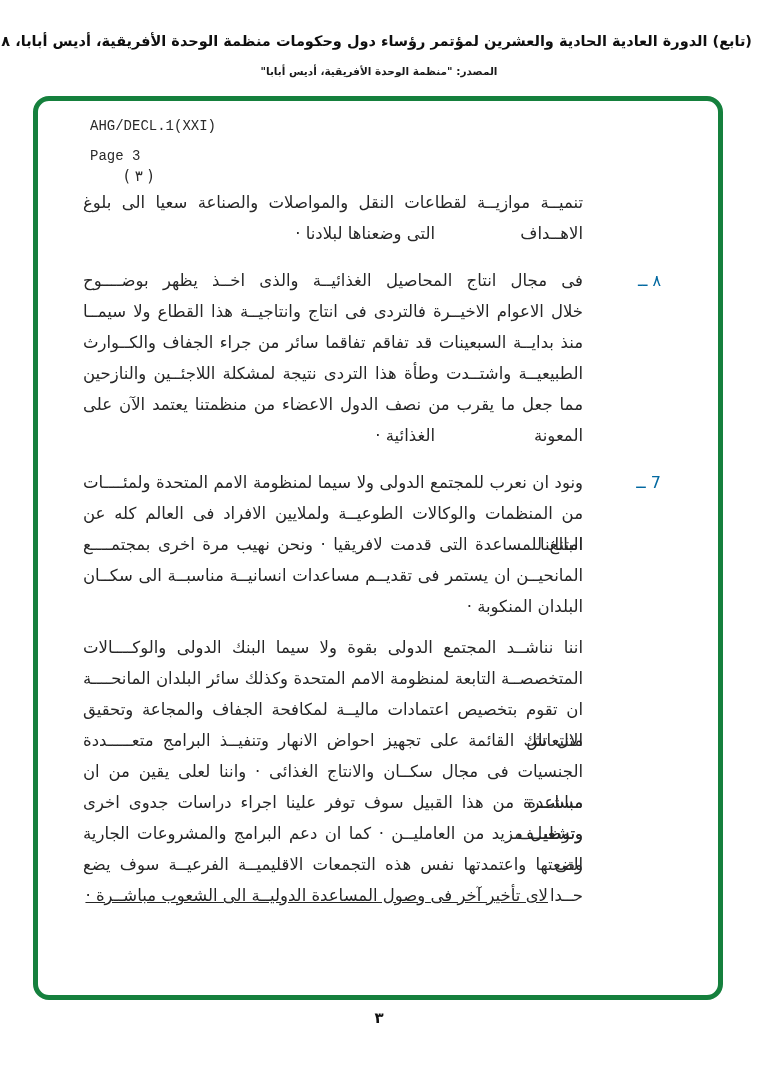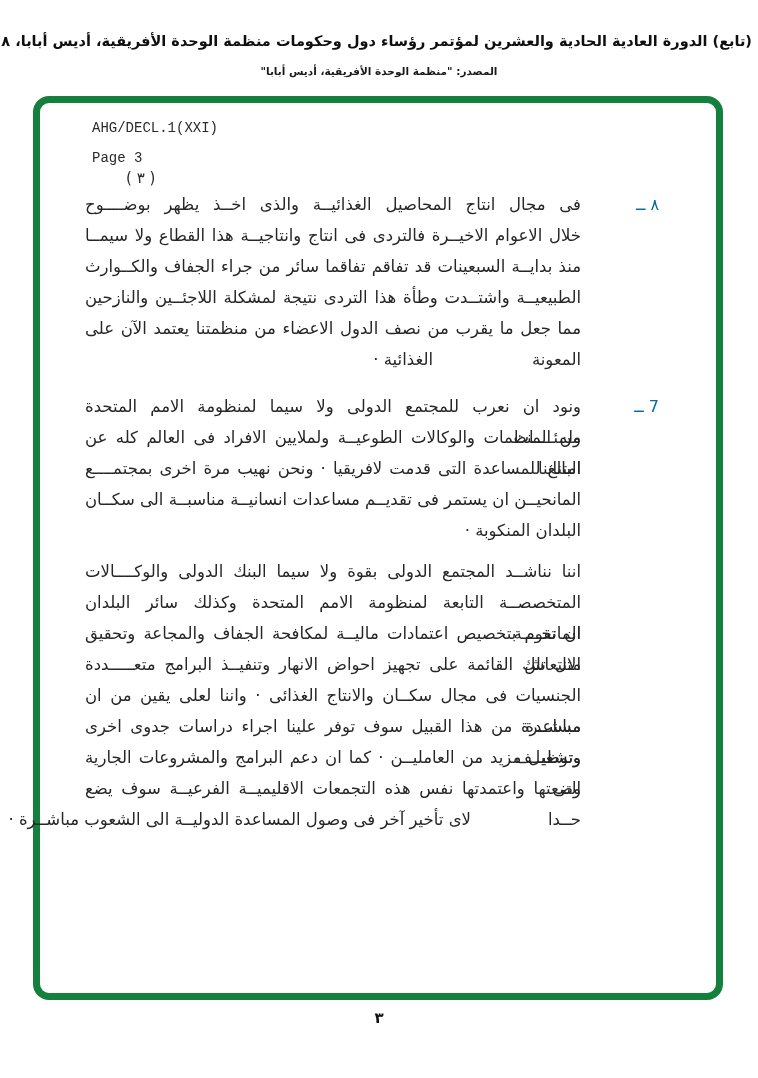--- a/index.html
+++ b/index.html
@@ -13,21 +13,21 @@
     direction:rtl;font-size:14.5px;font-weight:bold;color:#0f0f0f;letter-spacing:0;
     white-space:nowrap;
   }
   .hdr-source{
     position:absolute;top:65px;left:0;right:0;text-align:center;
     direction:rtl;font-size:10.5px;font-weight:bold;color:#1a1a1a;
   }
   
   .green-box{
     position:absolute;left:33px;top:96px;width:690px;height:904px;
-    box-sizing:border-box;border:7px solid #15803d;border-radius:16px;
+    box-sizing:border-box;border:5px solid #15803d;border-radius:16px;
     background:transparent;
   }
   
   .doc-ref{
     position:absolute;left:52px;top:10px;
     font-family:"Liberation Mono","DejaVu Sans Mono",monospace;
     font-size:14px;color:#2a2a2a;line-height:30px;white-space:pre;
   }
   .page-marker{
     position:absolute;left:86px;top:66px;
@@ -39,21 +39,21 @@
     direction:rtl;font-size:16.5px;color:#262626;
   }
   .para{position:relative;margin:0 0 16px 0;}
   .para.tight{margin-bottom:10px;}
   .para:last-child{margin-bottom:0;}
   .line{
     height:31px;line-height:31px;text-align:right;white-space:nowrap;
     overflow:visible;
   }
   .line.just{white-space:normal;text-align:justify;text-align-last:justify;}
-  .ind-sm{margin-right:110px;}
+  .ind-sm{margin-right:35px;text-decoration:underline;}
   .ind-md{}
   .ind-lg{margin-right:148px;}
   .para-num{
     position:absolute;right:-78px;top:0;width:74px;height:31px;line-height:31px;
     text-align:right;direction:rtl;font-size:16px;color:#0369a1;white-space:nowrap;
   }
   
   .footer-num{
     position:absolute;top:1009px;left:0;right:0;text-align:center;
     font-size:15px;font-weight:bold;color:#111;
@@ -66,20 +66,24 @@
 <div class="hdr-source">المصدر:  "منظمة الوحدة الأفريقية، أديس أبابا"</div>
 
 <div class="green-box">
 
   <div class="doc-ref"><span>AHG/DECL.1(XXI)</span><br><span>Page 3</span></div>
 
   <div class="page-marker">( ٣ )</div>
 
   <div class="arabic-body">
 
+    <div class="para">
+      <div class="line just">تنميــة موازيــة لقطاعات النقل والمواصلات  والصناعة سعيا الى بلوغ الاهــداف</div>
+      <div class="line ind-lg">التى وضعناها لبلادنا ·</div>
+    </div>
 
     <div class="para">
       <span class="para-num">٨ ــ</span>
       <div class="line just">فى مجال انتاج المحاصيل الغذائيــة والذى اخــذ يظهر بوضــــوح</div>
       <div class="line just">خلال الاعوام الاخيــرة فالتردى فى انتاج وانتاجيــة هذا القطاع ولا سيمــا</div>
       <div class="line just">منذ بدايــة السبعينات قد تفاقم تفاقما سائر من جراء الجفاف والكــوارث</div>
       <div class="line just">الطبيعيــة واشتــدت وطأة هذا التردى نتيجة لمشكلة اللاجئــين والنازحين</div>
       <div class="line just">مما جعل ما يقرب من نصف الدول الاعضاء  من منظمتنا يعتمد الآن على المعونة</div>
       <div class="line ind-lg">الغذائية ·</div>
     </div>

